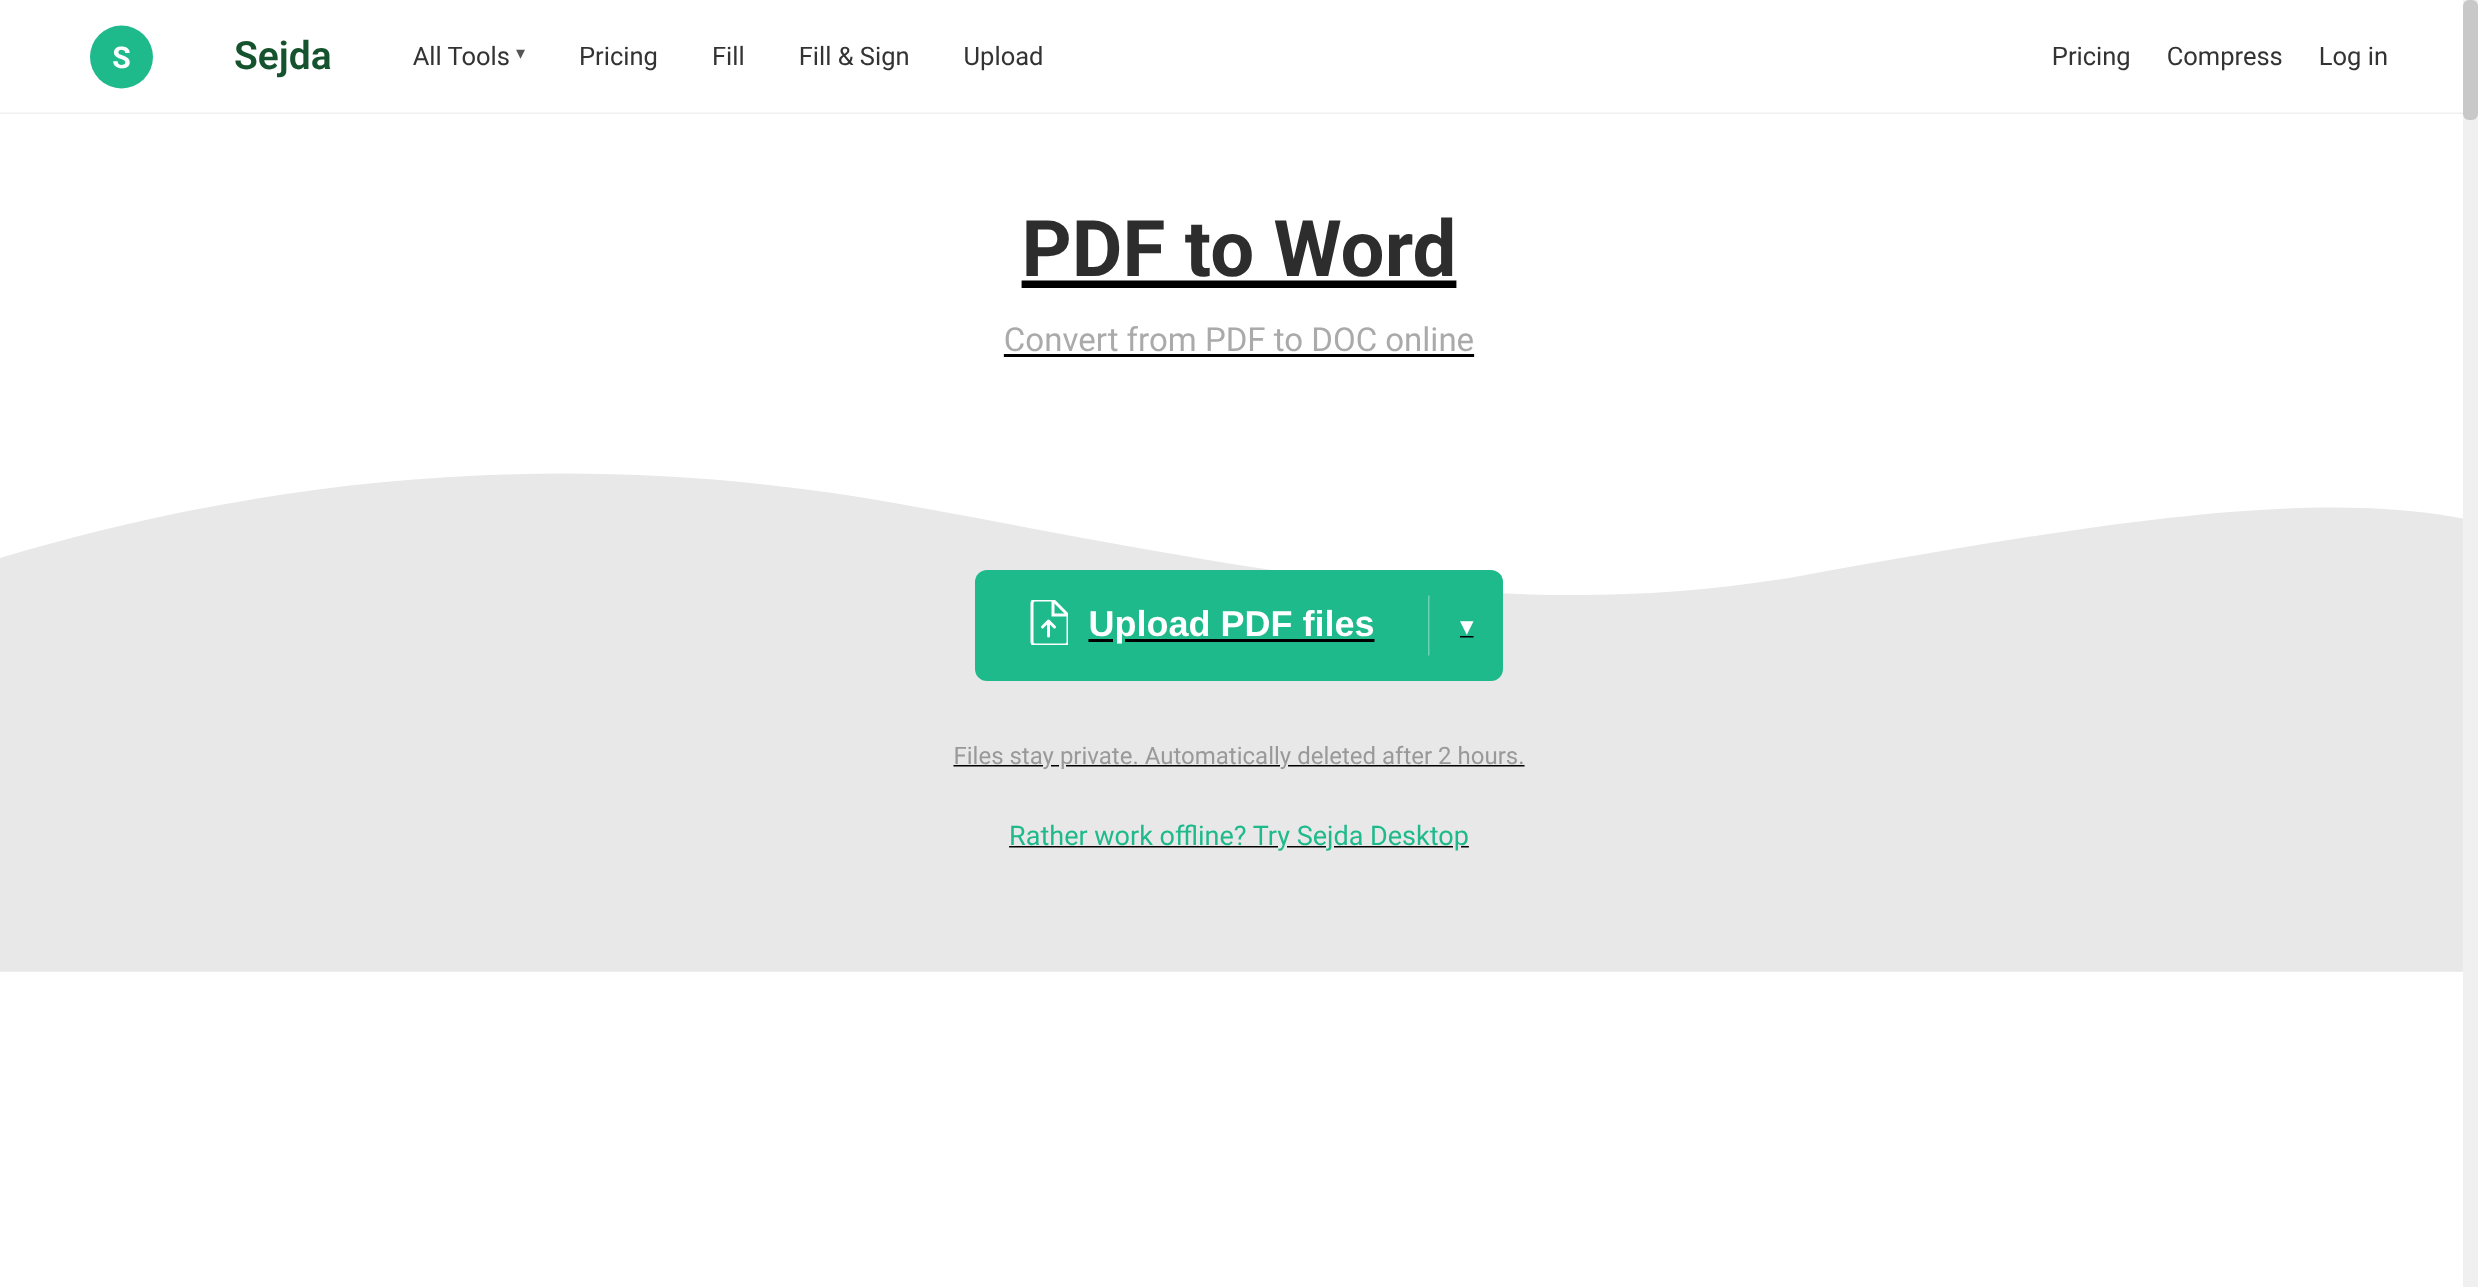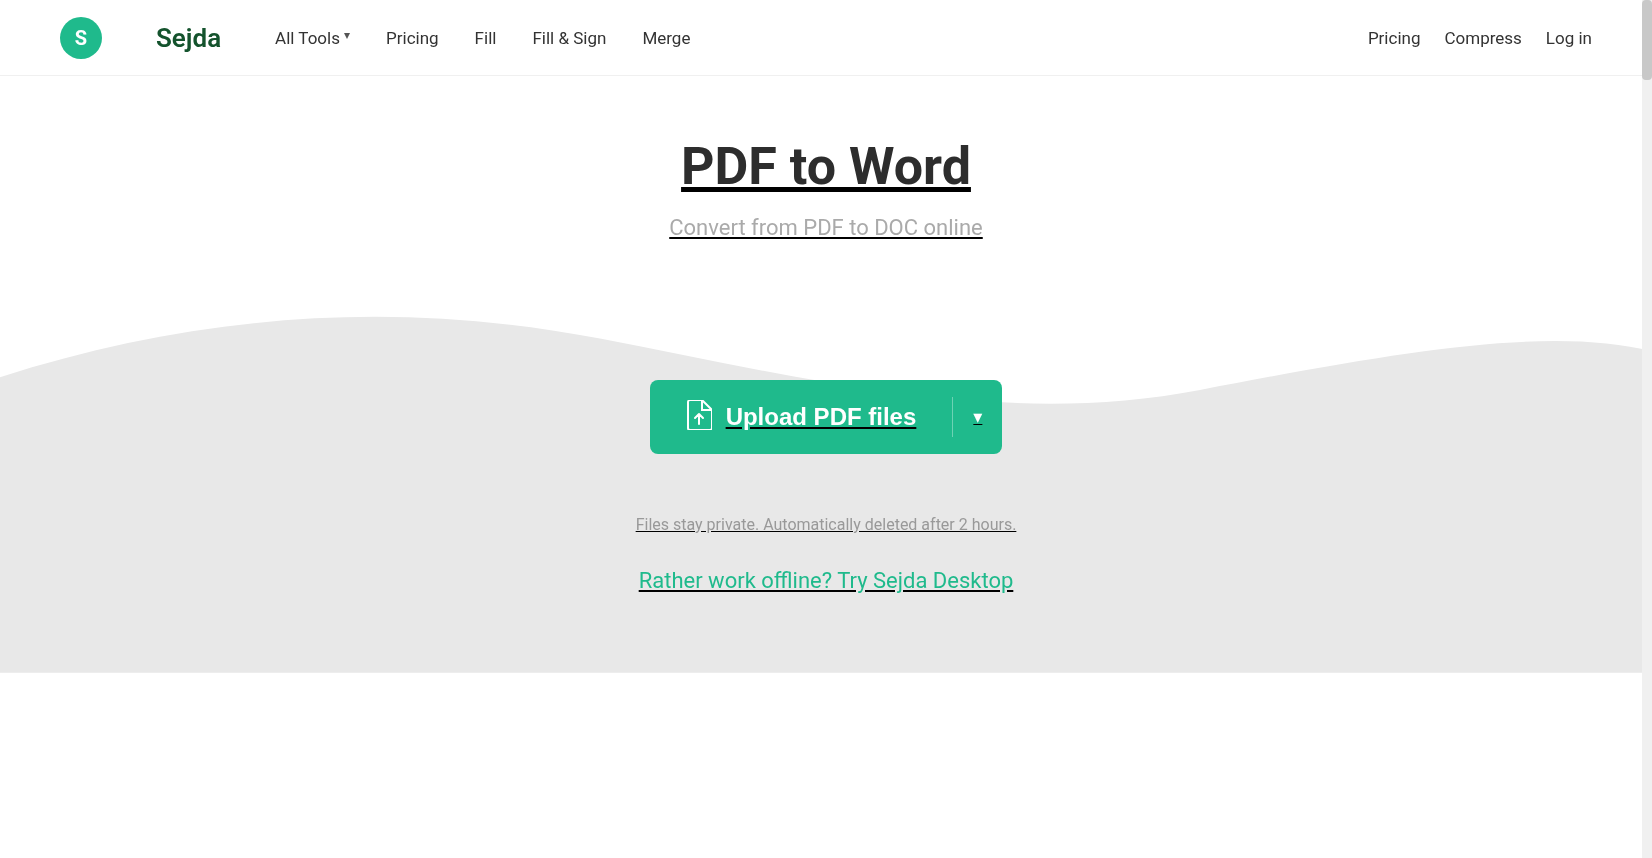--- a/index.html
+++ b/index.html
@@ -149,21 +149,21 @@
       z-index: 1;
       display: flex;
       flex-direction: column;
       align-items: center;
     }
 
     
     .upload-btn-wrapper {
       display: flex;
       align-items: center;
-      margin-bottom: 57px;
+      margin-bottom: 36px;
     }
 
     .upload-btn {
       display: flex;
       align-items: center;
       gap: 0;
       background: #1fba8c;
       border: none;
       border-radius: 8px;
       cursor: pointer;
@@ -218,21 +218,21 @@
     
     .info-text {
       text-align: right;
       color: #999999;
       font-size: 16px;
       line-height: 1.8;
       margin-bottom: 28px;
     }
 
     .offline-link {
-      font-size: 22px;
+      font-size: 18px;
       color: #1fba8c;
       text-decoration: none;
       cursor: pointer;
     }
 
     
     .scrollbar {
       position: fixed;
       right: 0;
       top: 0;
@@ -262,21 +262,21 @@
       <span class="logo-text">Sejda</span>
     </a>
     <nav>
       <a class="nav-item">
         <span>All Tools</span>
         <span class="nav-chevron">▾</span>
       </a>
       <a class="nav-item">Pricing</a>
       <a class="nav-item">Fill</a>
       <a class="nav-item">Fill &amp; Sign</a>
-      <a class="nav-item">Merge</a>
+      <a class="nav-item">Upload</a>
     </nav>
   </div>
   <div class="header-right">
     <a>Pricing</a>
     <a>Compress</a>
     <a>Log in</a>
   </div>
 </header>
 
 <main>

